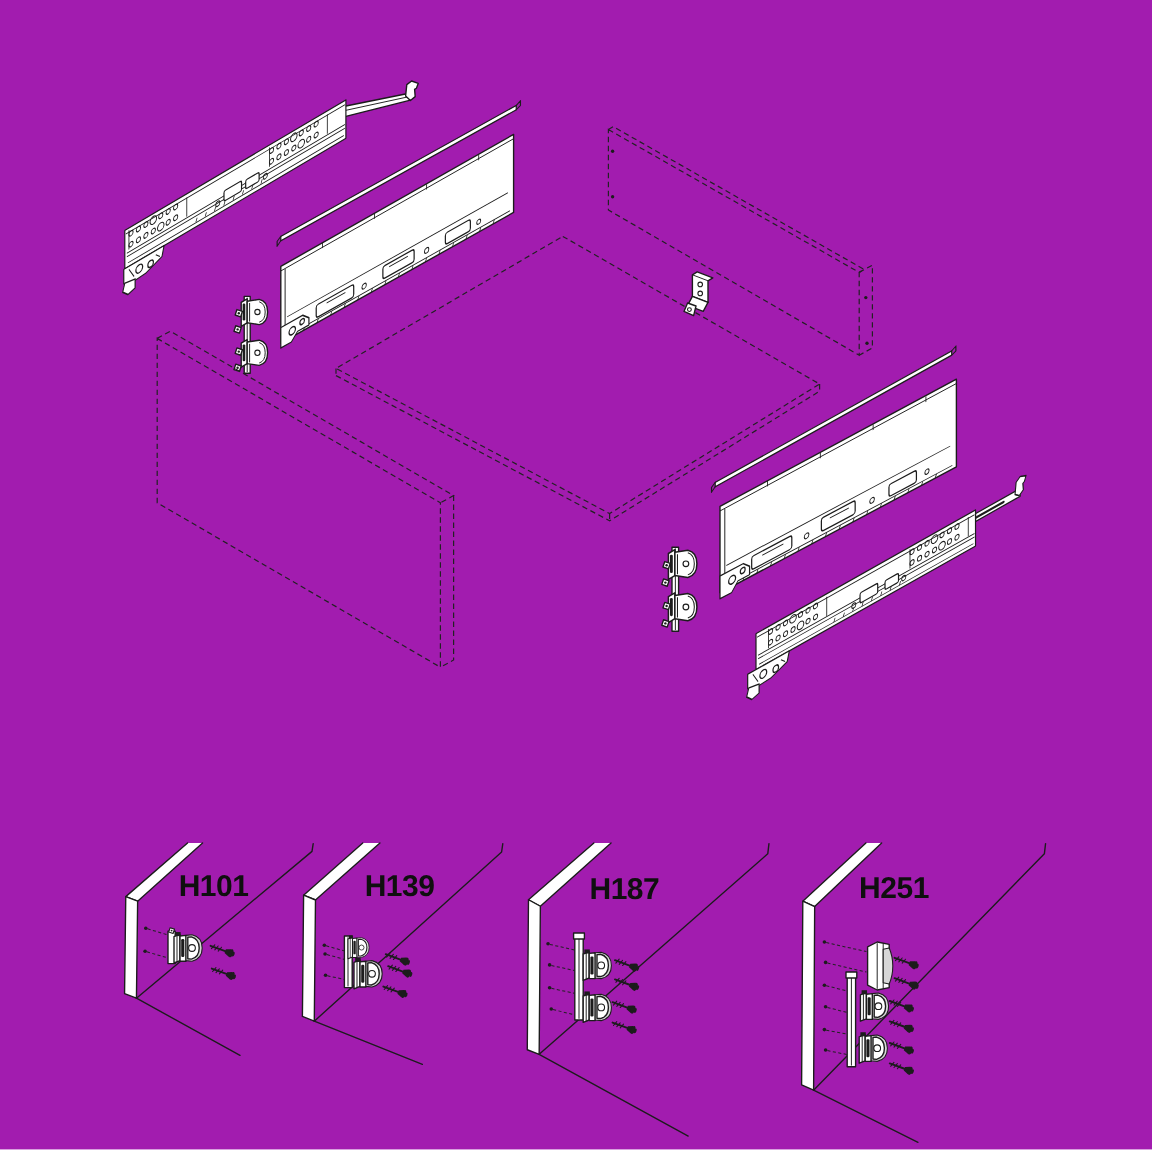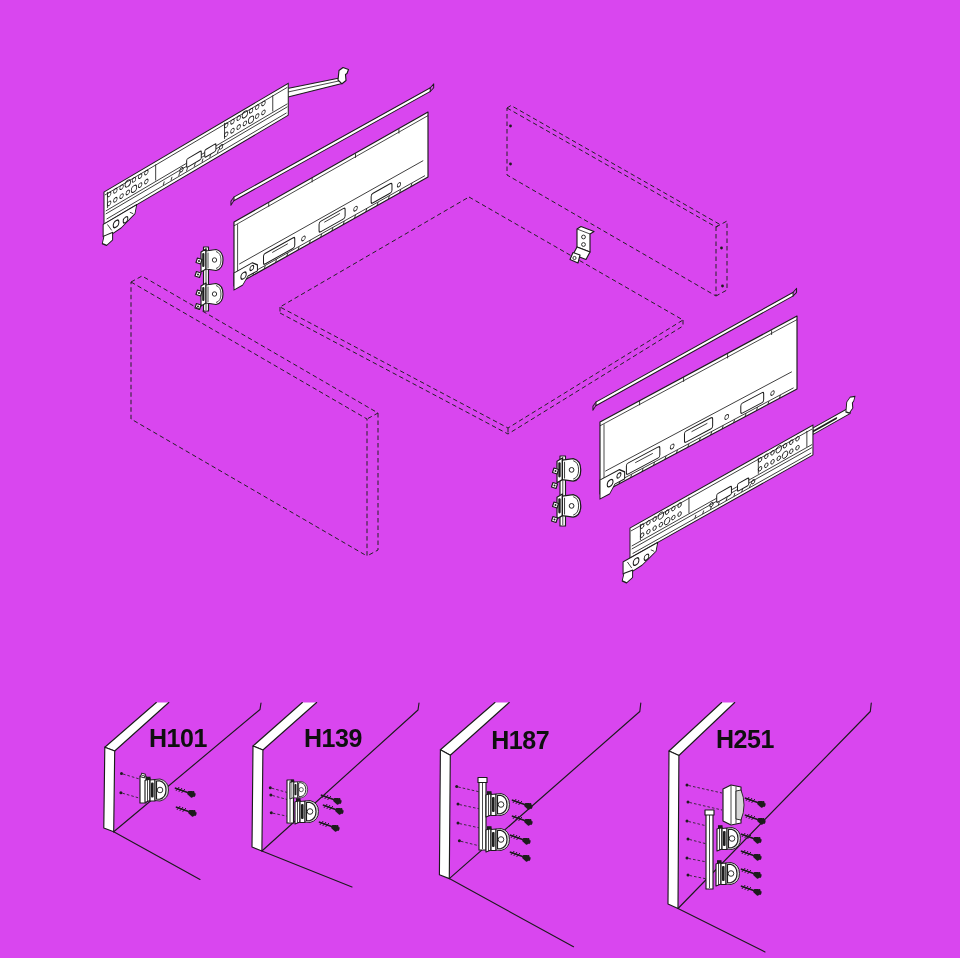--- a/index.html
+++ b/index.html
@@ -1,16 +1,16 @@
 <!DOCTYPE html>
 <html><head>
 <meta charset="utf-8">
 <style>
   html,body{margin:0;padding:0;background:#ffffff;}
-  .stage{width:960px;height:958px;position:relative;background:#d946ef;overflow:hidden;}
+  .stage{width:960px;height:958px;position:relative;background:#a21caf;overflow:hidden;}
   svg{display:block;}
   .ln{fill:none;stroke:#1c1c1c;stroke-width:1.15;stroke-linecap:round;stroke-linejoin:round;}
   .lnw{fill:#ffffff;stroke:#1c1c1c;stroke-width:1.15;stroke-linejoin:round;}
   .lnthin{fill:none;stroke:#1c1c1c;stroke-width:0.8;}
   .dash{fill:none;stroke:#222222;stroke-width:1;stroke-dasharray:4.5 3;stroke-linecap:butt;}
   .ldr{fill:none;stroke:#222222;stroke-width:0.85;stroke-dasharray:2.6 2;stroke-linecap:butt;}
   .hole{fill:none;stroke:#1c1c1c;stroke-width:0.9;}
   .dot{fill:#1c1c1c;stroke:none;}
   .gray{fill:#d7d7d7;stroke:#1c1c1c;stroke-width:0.9;stroke-linejoin:round;}
   .variant-label{font-family:"Liberation Sans","DejaVu Sans",sans-serif;font-weight:700;font-size:25px;letter-spacing:-0.4px;fill:#0f0f0f;}

